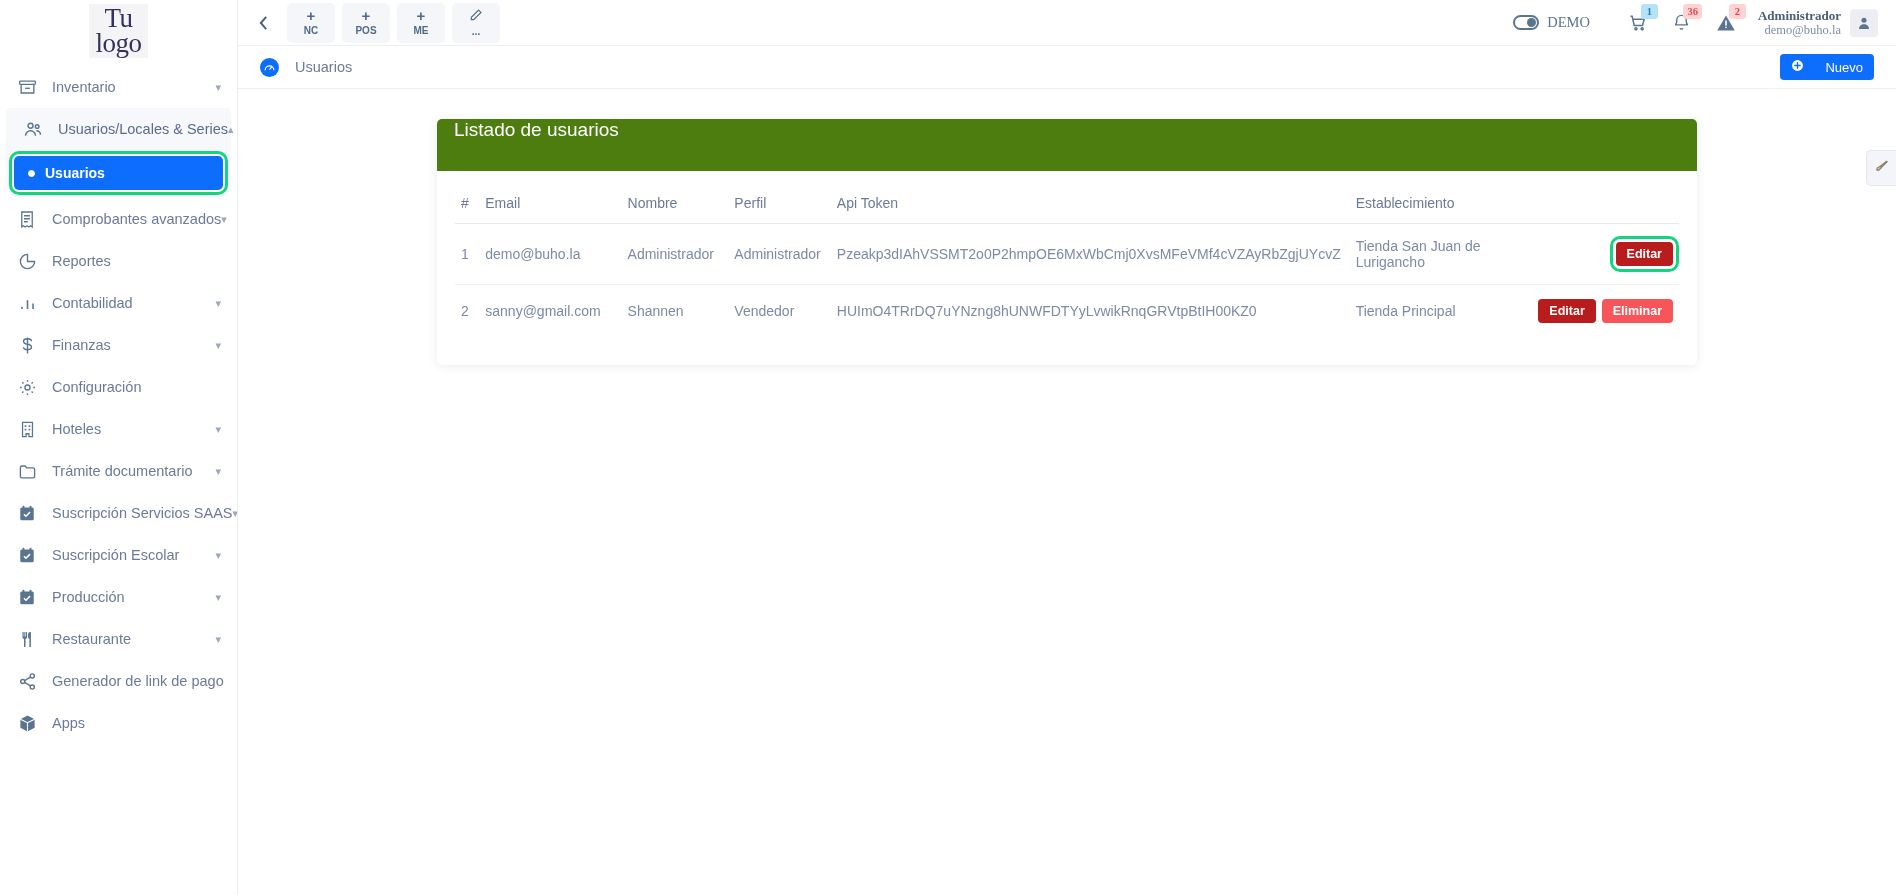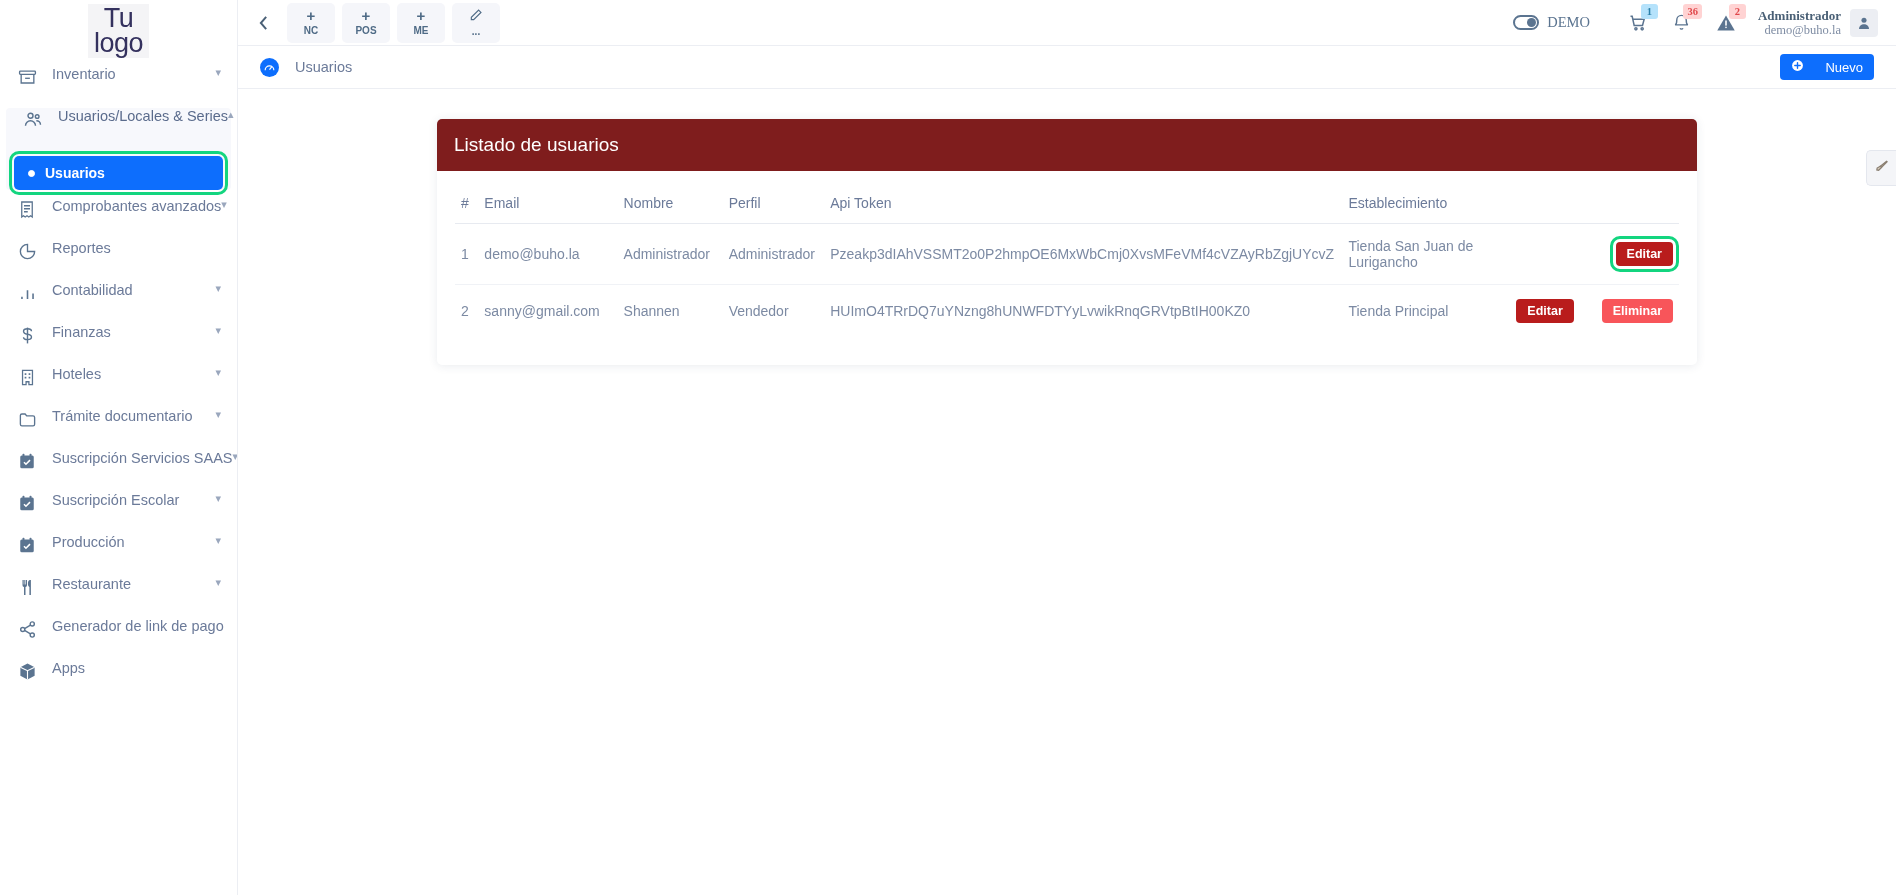--- a/index.html
+++ b/index.html
@@ -16,28 +16,28 @@
   .sidebar {
     width: 238px; height: 895px; background: #ffffff;
     border-right: 1px solid #eceef3;
     display: flex; flex-direction: column;
     position: relative; overflow: hidden;
   }
   .logo-wrap {
     height: 62px; display: flex; align-items: center; justify-content: center;
   }
   .logo {
-    font-family: Liberation Sans, sans-serif;
+    font-family: Liberation Serif, serif;
     font-size: 27px; line-height: 25px; color: #34315e;
     text-align: center; letter-spacing: -0.5px; font-weight: 400;
     background: #f4f4f6; padding: 2px 6px;
   }
   .nav { flex: 1; padding-top: 4px; }
   .nav-item {
-    display: flex; height: 42px;
+    display: flex; align-items: center; height: 42px;
     padding: 0 16px 0 14px; cursor: pointer; position: relative;
     color: #6b7a99; font-size: 14.5px;
   }
   .nav-item .ico {
     width: 26px; height: 22px; margin-right: 12px; flex: none;
     display: flex; align-items: center; justify-content: center;
     color: #5b7490;
   }
   .nav-item .lbl { flex: 1; white-space: nowrap; }
   .nav-item .chev { color: #9aa7bd; font-size: 11px; flex: none; }
@@ -130,22 +130,22 @@
     font-family: "Liberation Sans", sans-serif;
   }
 
   .content { flex: 1; padding: 30px 34px 0 34px; background: #fff; }
   .card {
     max-width: 1260px; margin: 0 auto; background: #fff;
     border-radius: 5px; box-shadow: 0 1px 10px rgba(40,60,90,.10);
     overflow: hidden;
   }
   .card-head {
-    background: #7f1d1d; color: #fff; height: 52px;
-    display: flex; align-items: center; padding: 0 17px; font-size: 19px;
+    background: #4d7c0f; color: #fff; height: 52px;
+    display: flex; align-items: flex-start; padding: 0 17px; font-size: 19px;
   }
   .card-body { padding: 16px 18px 28px 18px; }
   table { width: 100%; border-collapse: collapse; }
   th {
     text-align: left; font-weight: normal; color: #6b7a99; font-size: 14px;
     padding: 8px 6px 12px 6px; border-bottom: 1px solid #e7eaf0;
   }
   td {
     color: #7c8aa3; font-size: 14px; padding: 14px 6px; vertical-align: middle;
     border-bottom: 1px solid #f0f2f6;
@@ -160,21 +160,21 @@
   .col-act { text-align: right; white-space: nowrap; }
   .btn-edit {
     background: #b91c1c; color: #fff; border: none; border-radius: 4px;
     padding: 5px 11px; font-size: 12.5px; cursor: pointer; font-weight: bold;
     font-family: "Liberation Sans", sans-serif;
   }
   .btn-edit.focused { outline: 3px solid #13d57f; outline-offset: 3px; }
   .btn-del {
     background: #f8555a; color: #fff; border: none; border-radius: 4px;
     padding: 5px 11px; font-size: 12.5px; cursor: pointer; font-weight: bold;
-    margin-left: 24px; font-family: "Liberation Sans", sans-serif;
+    margin-left: 2px; font-family: "Liberation Sans", sans-serif;
   }
 
   .theme-tab {
     position: absolute; right: 0; top: 150px; width: 30px; height: 36px;
     background: #f4f5f8; border: 1px solid #e4e7ee; border-right: none;
     border-radius: 5px 0 0 5px; display: flex; align-items: center;
     justify-content: center; cursor: pointer;
   }
 </style>
 </head>
@@ -256,20 +256,29 @@
         <span class="ico">
           <svg width="19" height="19" viewBox="0 0 24 24" fill="none" stroke="currentColor" stroke-width="1.8">
             <path d="M12 2v20"></path>
               <path d="M17 6.5c0-2-2.2-3-5-3s-5 1-5 3.2S9 10 12 10.5s5 1.3 5 3.4-2.2 3.3-5 3.3-5-1.2-5-3"></path>
           </svg>
         </span>
         <span class="lbl">Finanzas</span>
         <span class="chev">▾</span>
       </div>
 
+      <div class="nav-item">
+        <span class="ico">
+          <svg width="19" height="19" viewBox="0 0 24 24" fill="none" stroke="currentColor" stroke-width="1.7">
+            <circle cx="12" cy="12" r="3.2"></circle>
+            <path d="M12 2.5v2.2M12 19.3v2.2M21.5 12h-2.2M4.7 12H2.5M18.7 5.3l-1.6 1.6M6.9 17.1l-1.6 1.6M18.7 18.7l-1.6-1.6M6.9 6.9L5.3 5.3"></path>
+          </svg>
+        </span>
+        <span class="lbl">Configuración</span>
+      </div>
 
       <div class="nav-item">
         <span class="ico">
           <svg width="17" height="19" viewBox="0 0 24 24" fill="currentColor">
             <path d="M5 2h14v20h-5v-4h-4v4H5z" fill="none" stroke="currentColor" stroke-width="1.8"></path>
             <rect x="8" y="6" width="2.4" height="2.4"></rect>
               <rect x="13.6" y="6" width="2.4" height="2.4"></rect>
             <rect x="8" y="11" width="2.4" height="2.4"></rect>
               <rect x="13.6" y="11" width="2.4" height="2.4"></rect>
           </svg>

